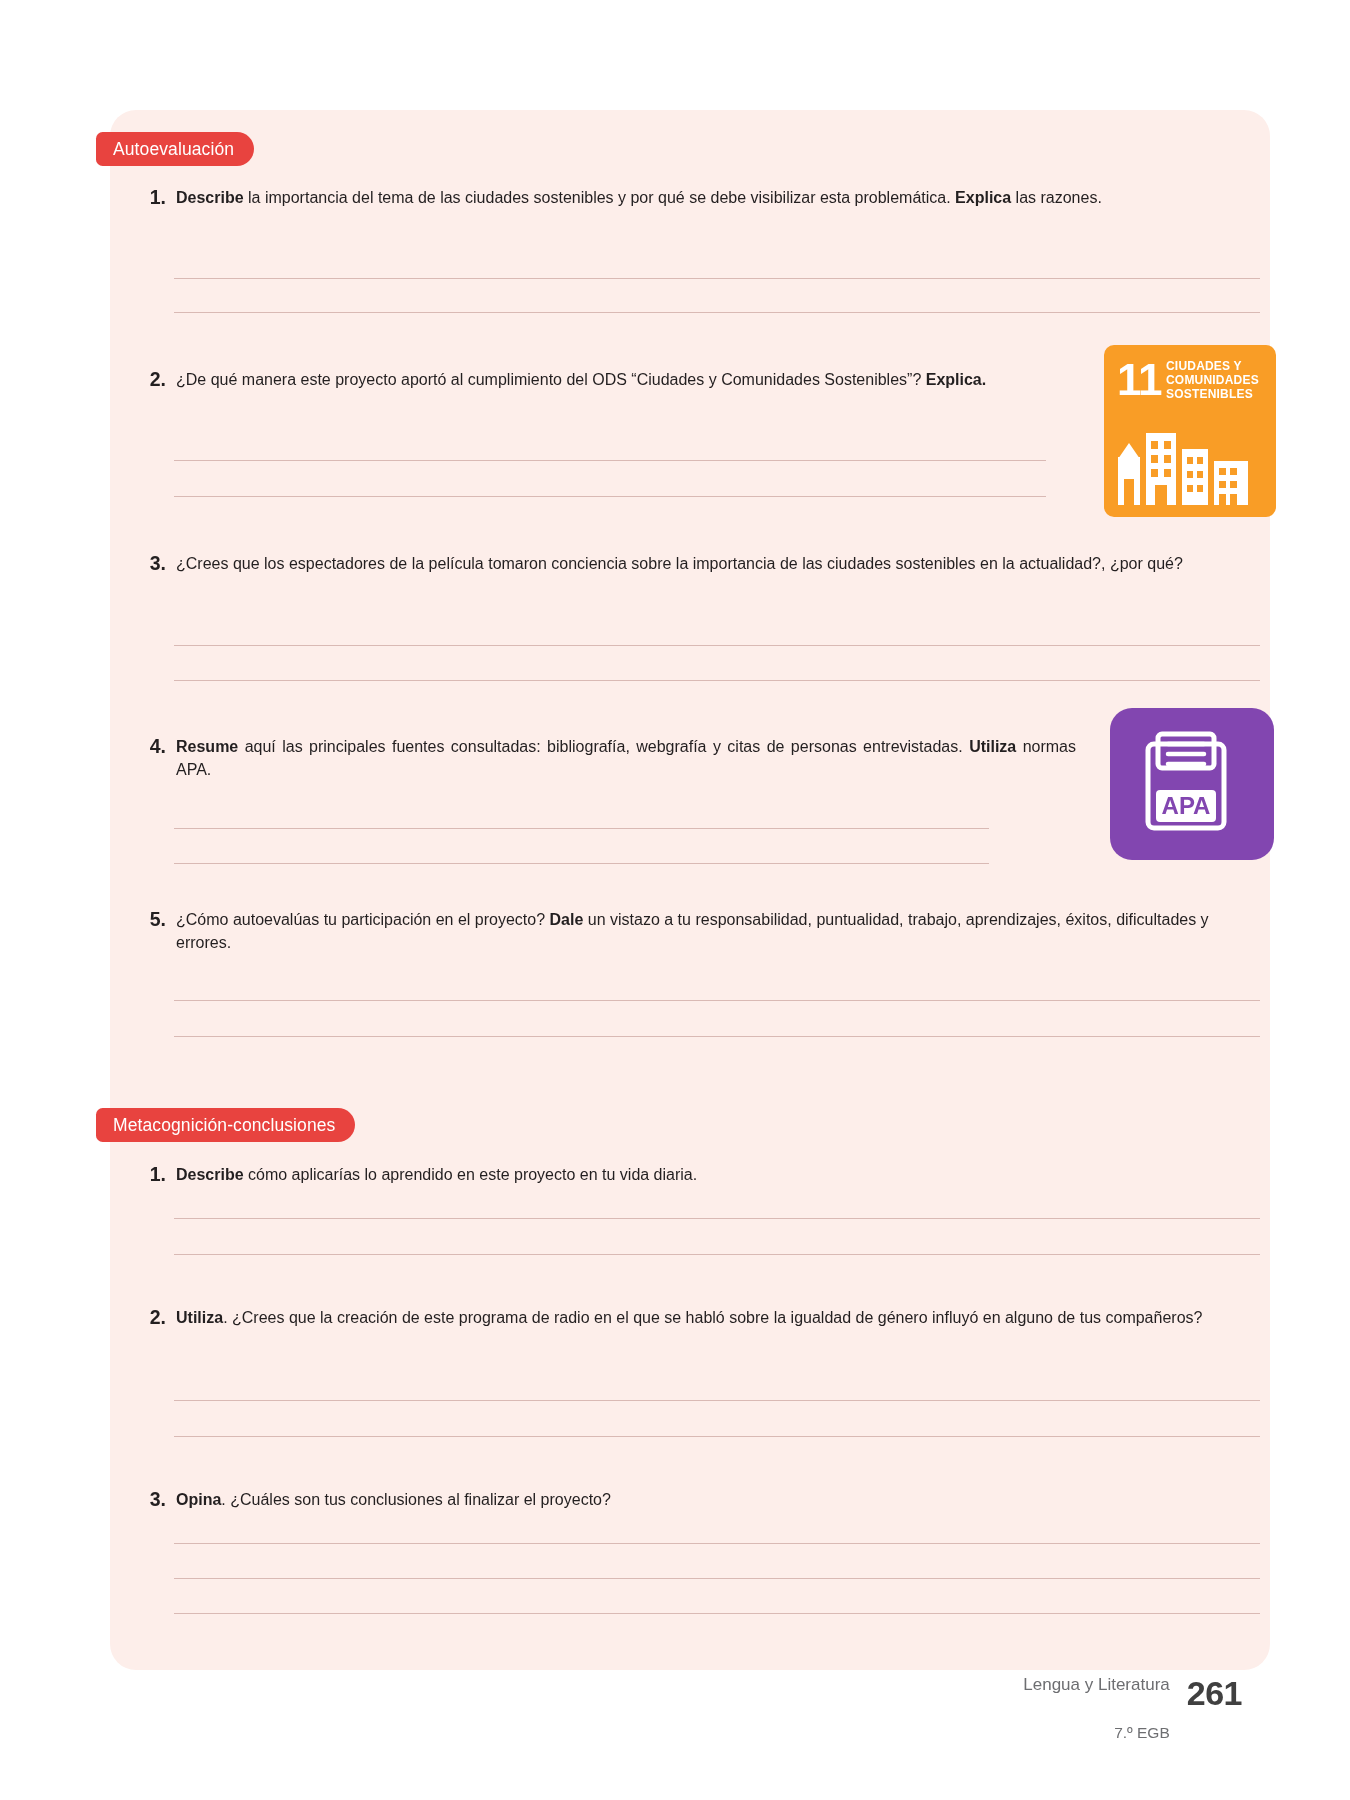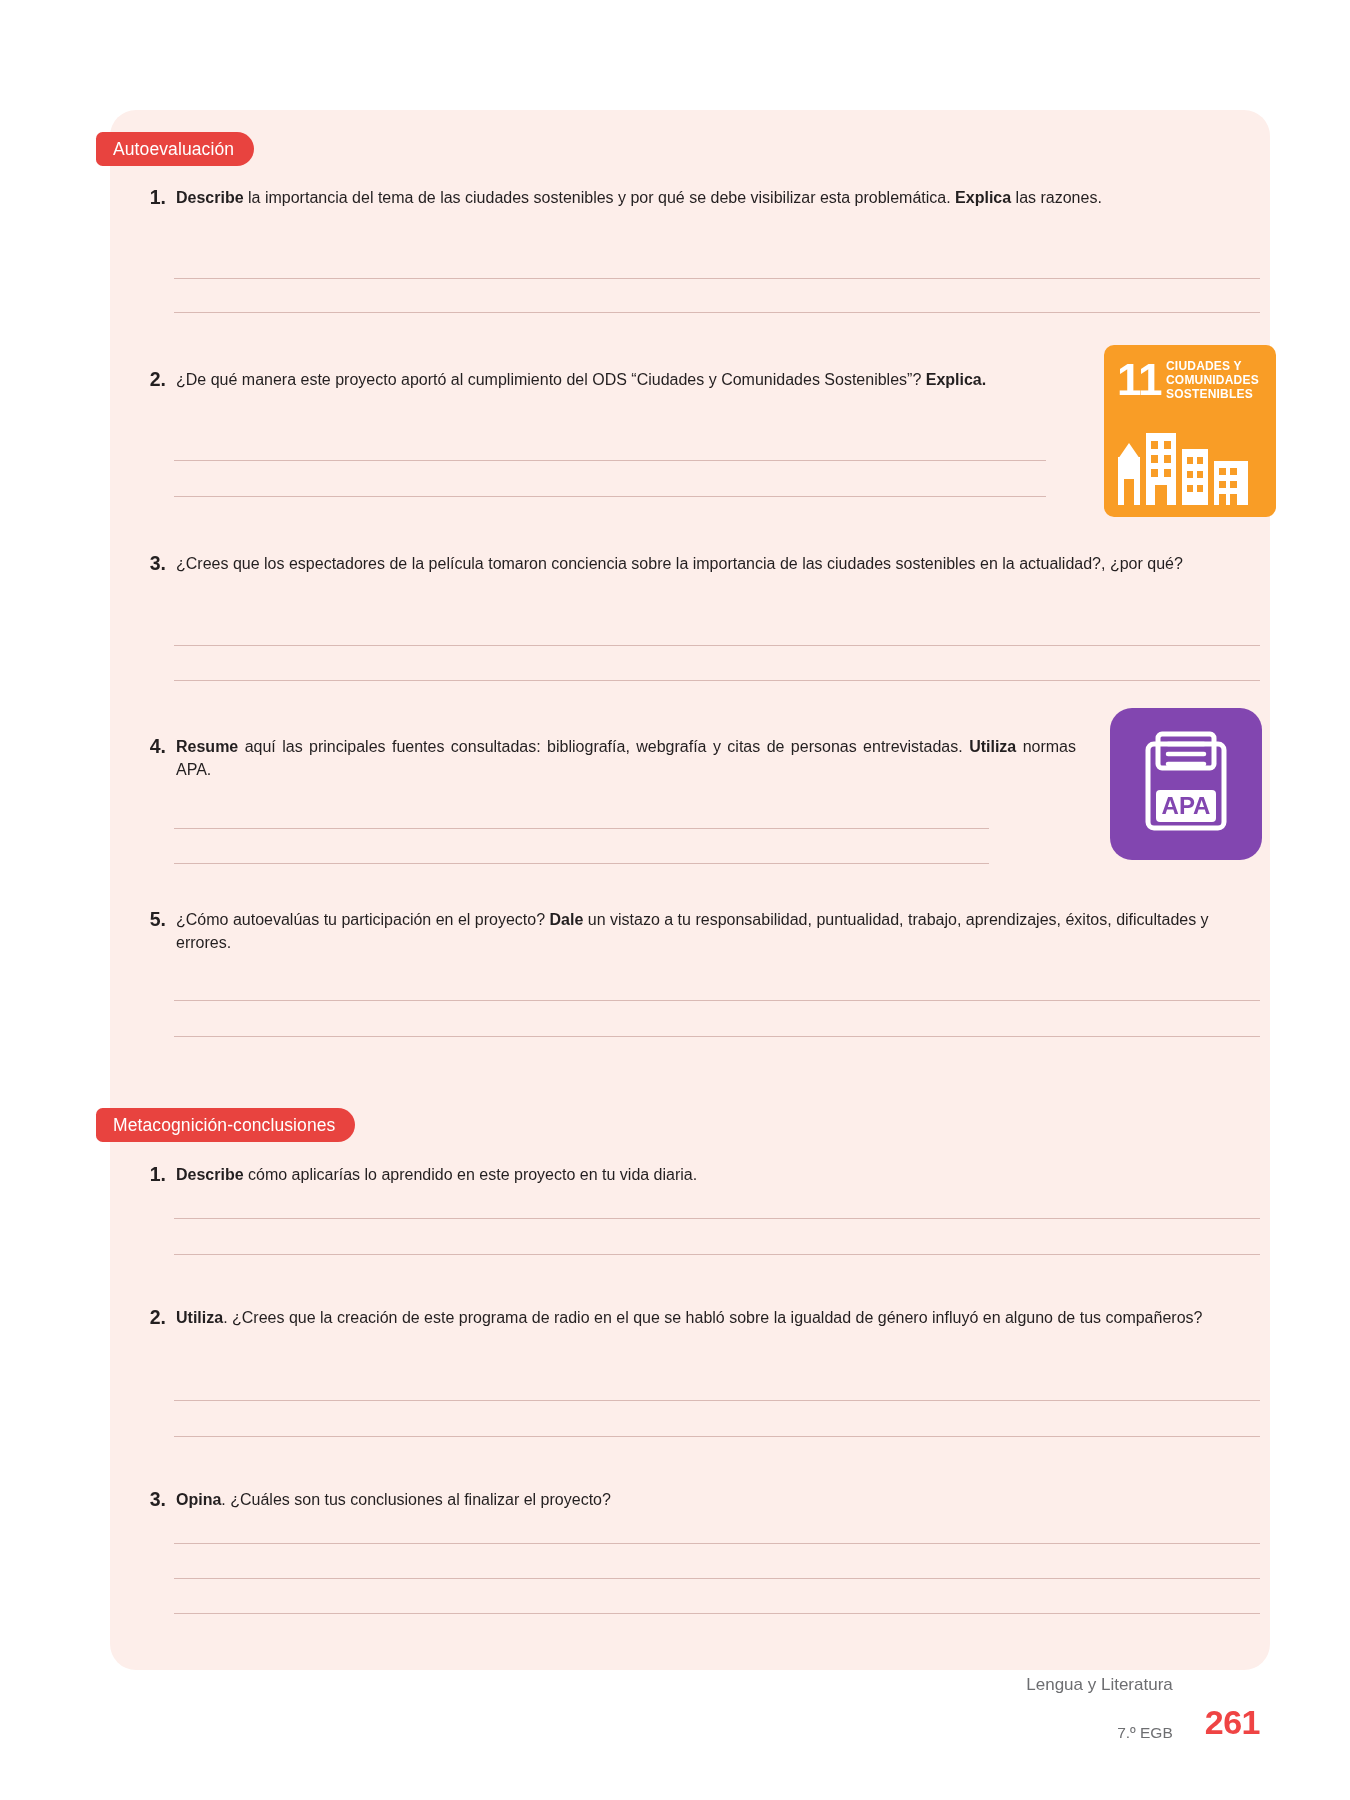--- a/index.html
+++ b/index.html
@@ -119,43 +119,44 @@
   
   .apa-badge {
     position: absolute;
     left: 1110px;
     top: 708px;
     width: 152px;
     height: 152px;
     background: #8246b0;
     border-radius: 22px;
     overflow: hidden;
+    padding-left: 12px;
   }
   .apa-icon { position: absolute; left: 26px; top: 22px; width: 100px; height: 108px; }
 
   
   .footer {
     position: absolute;
-    right: 90px;
+    right: 108px;
     bottom: 58px;
     display: flex;
-    align-items: flex-end;
-    gap: 32px;
+    align-items: flex-start;
+    gap: 17px;
   }
   .footer-text {
     text-align: right;
     font-size: 17px;
     color: #6d6e71;
     line-height: 1.25;
   }
   .footer-text .l2 { font-size: 15.5px; margin-top: 27px; }
   .page-num {
     font-size: 34px;
     font-weight: bold;
-    color: #ef4444;
+    color: #404040;
     letter-spacing: -.5px;
   }
 </style>
 </head>
 <body>
 
 <div class="page">
 
   <div class="panel"></div>
 

